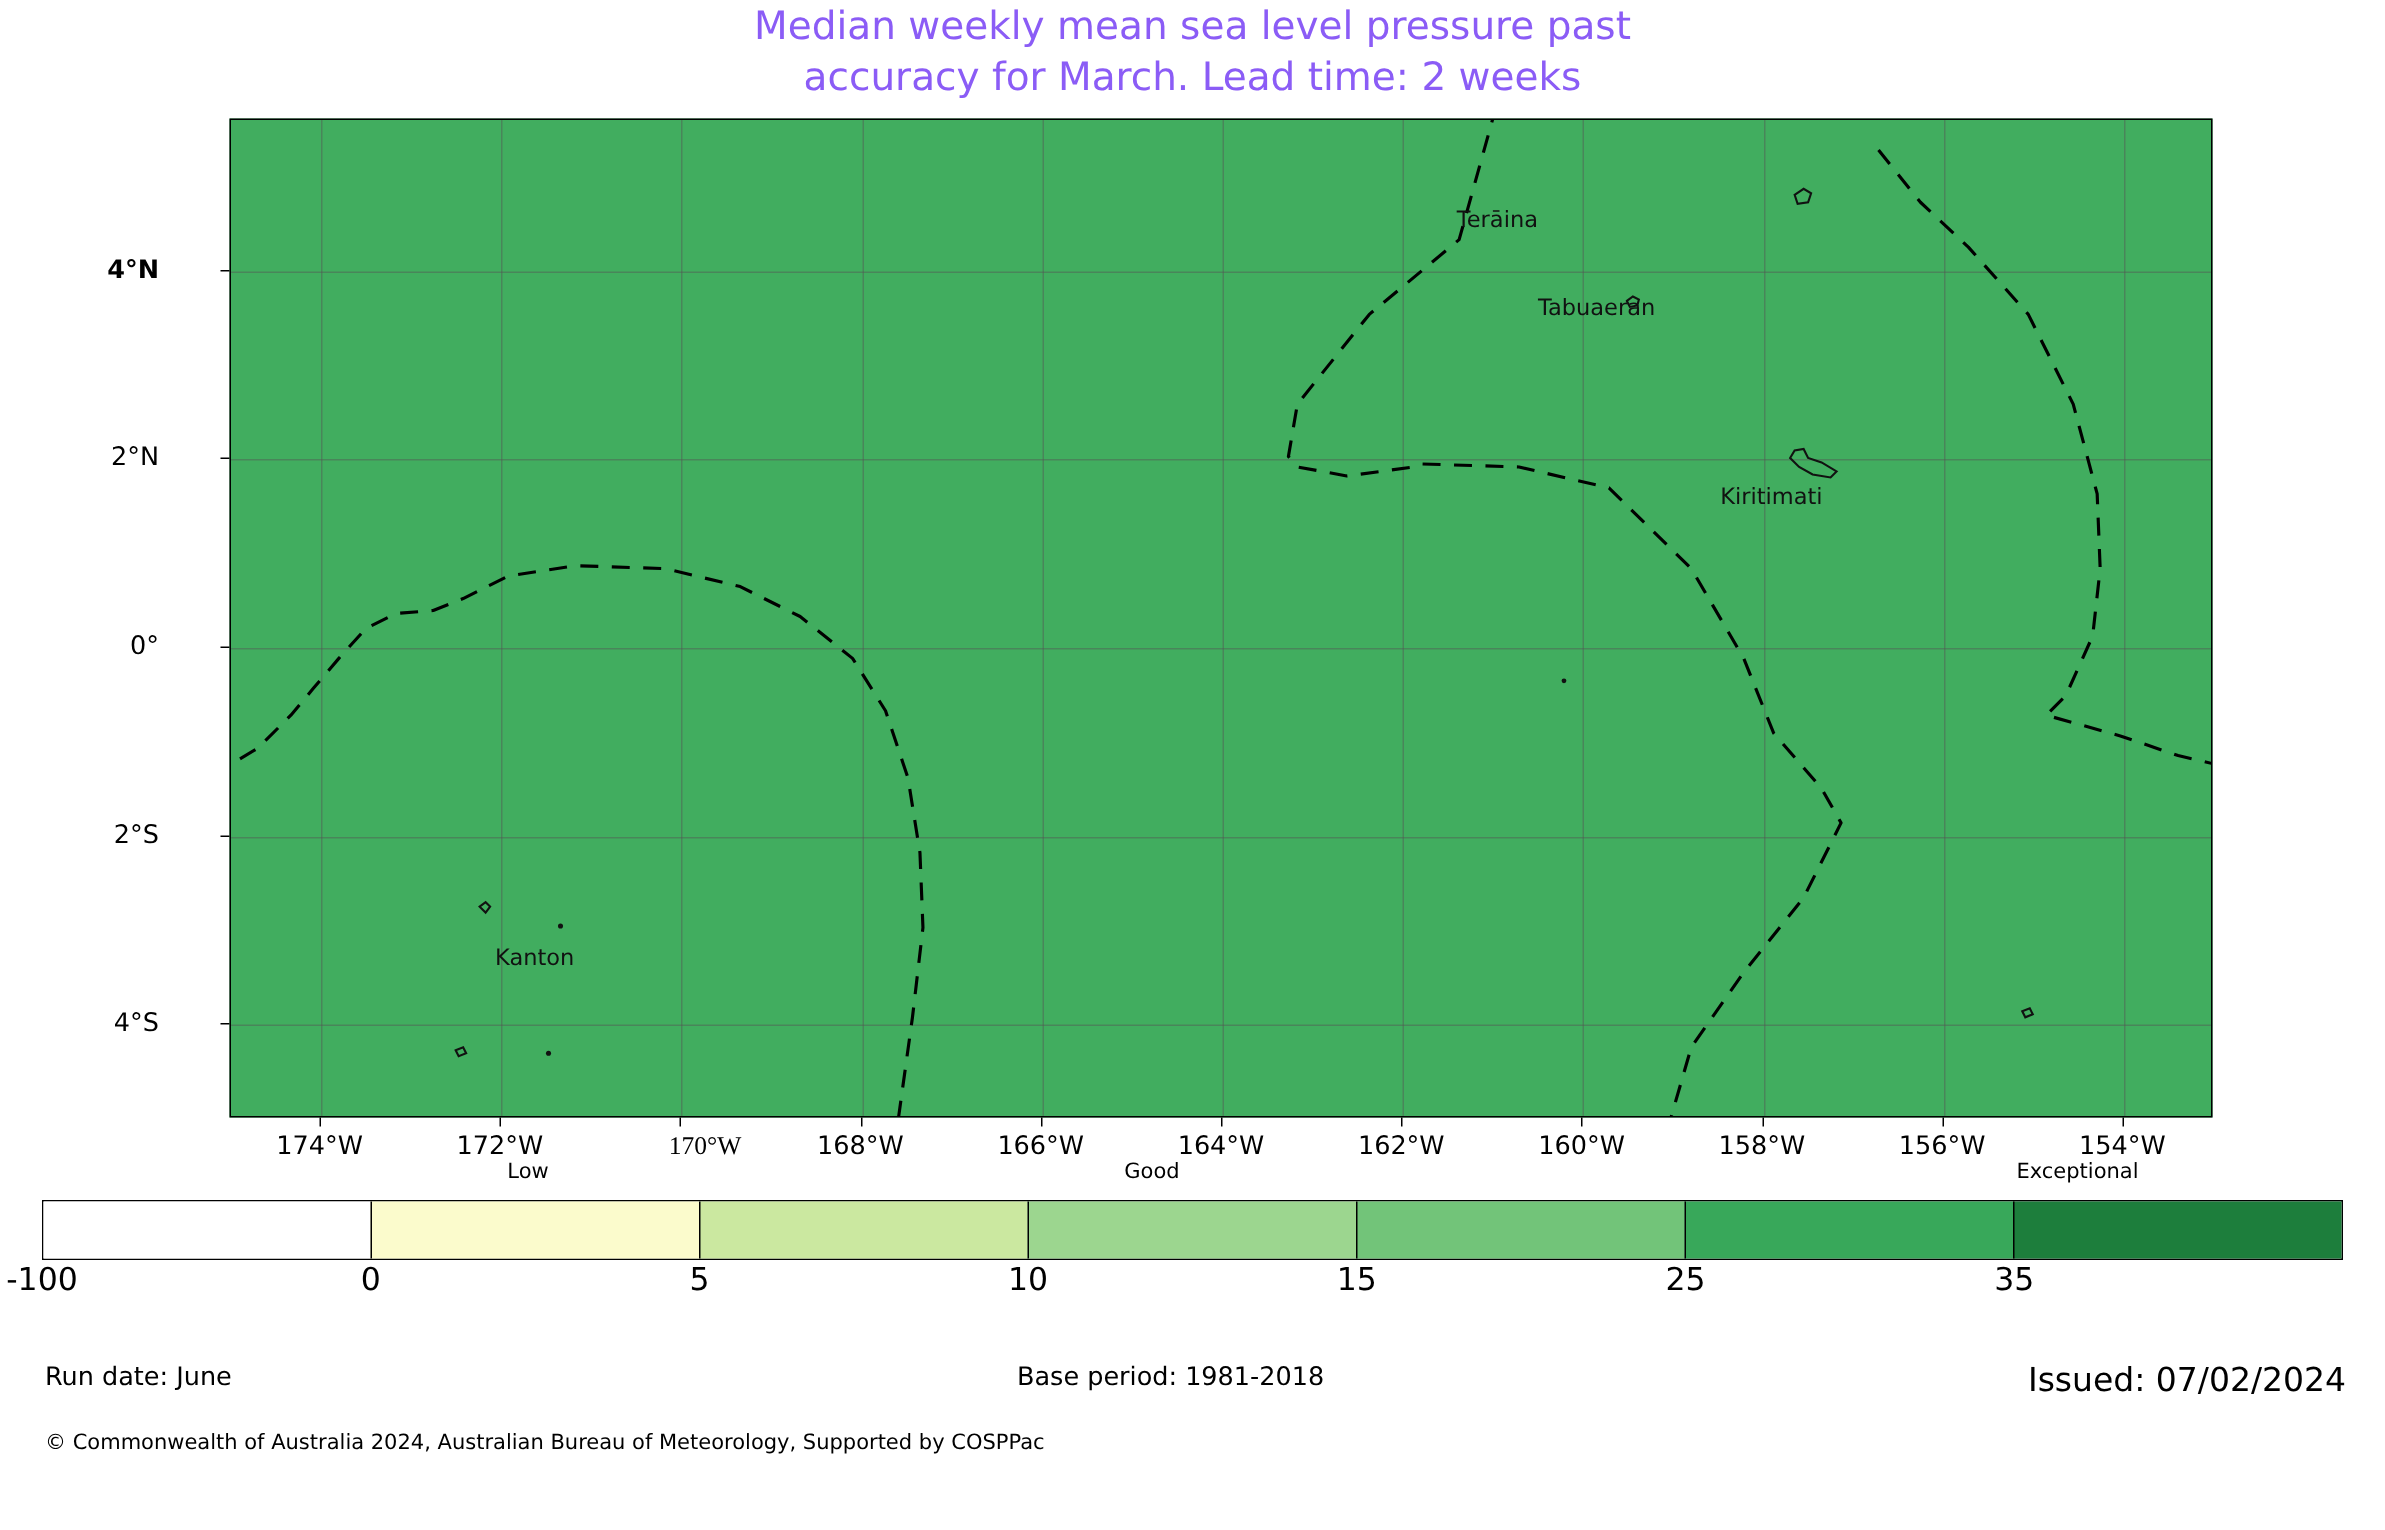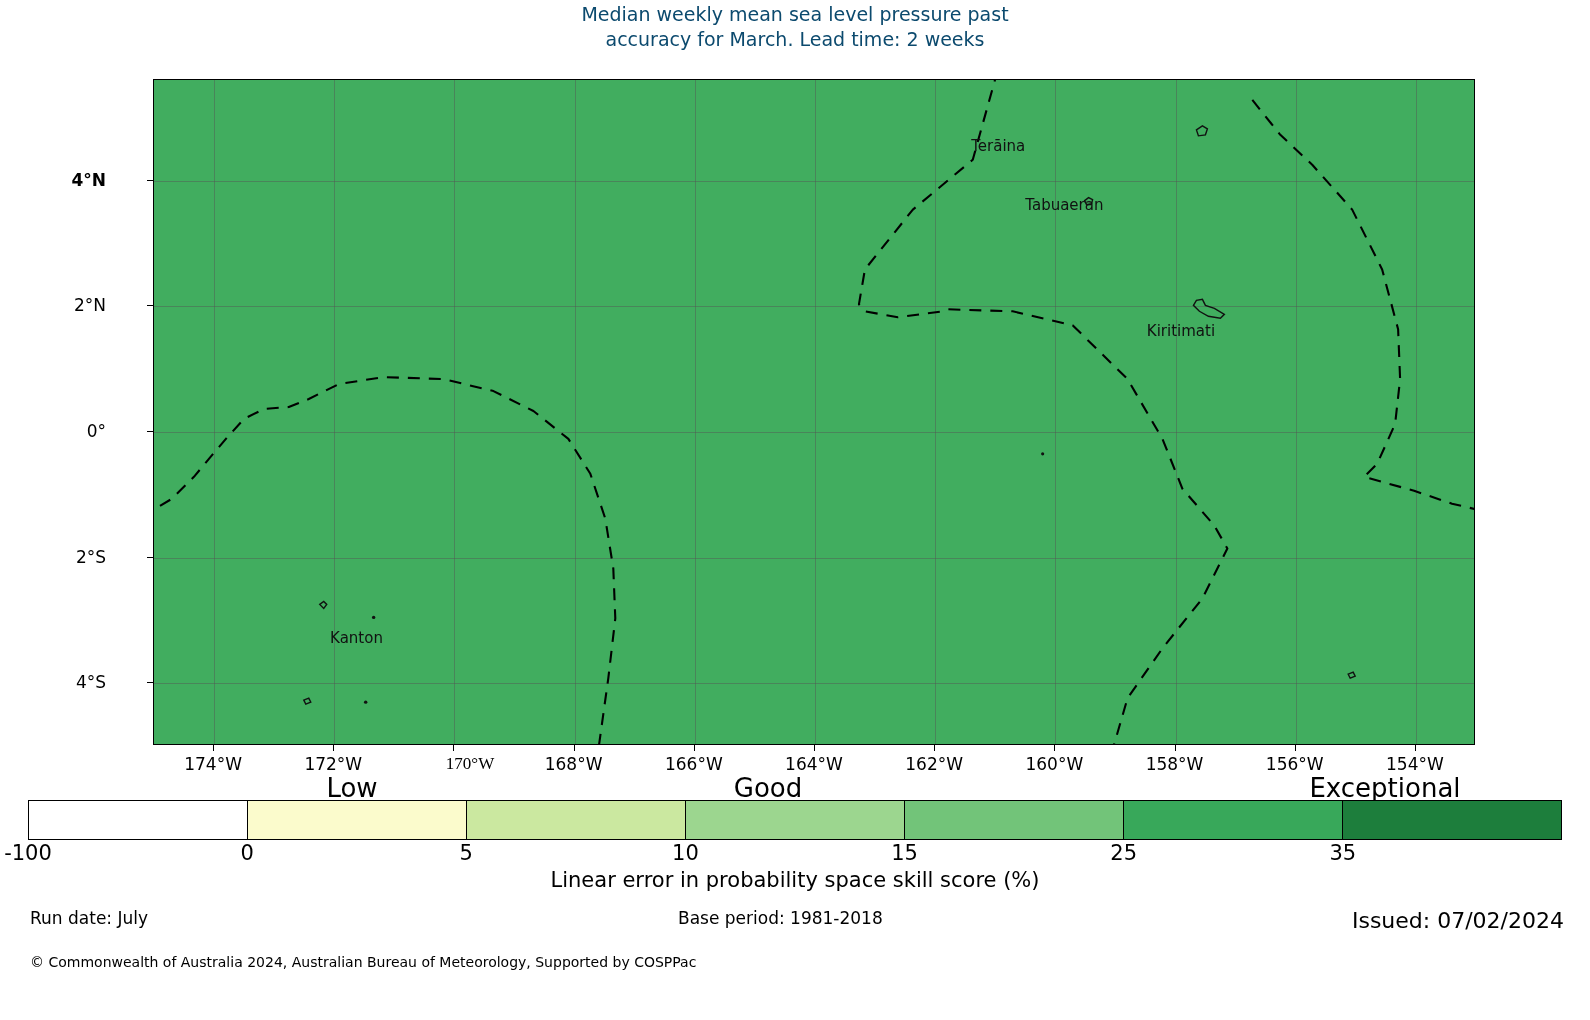--- a/index.html
+++ b/index.html
@@ -8,21 +8,21 @@
     width: 1590px; height: 1020px;
     background: #ffffff;
     font-family: "DejaVu Sans", "Liberation Sans", sans-serif;
     overflow: hidden;
   }
   #root { position: relative; width: 1590px; height: 1020px; background: #fff; }
 
   
   .title {
     position: absolute; left: 0; top: 2px; width: 1590px;
-    text-align: center; font-size: 19px; color: #0c4a6e; line-height: 1.30;
+    text-align: center; font-size: 26px; color: #8b5cf6; line-height: 1.30;
     white-space: pre-line;
   }
 
   
   .map-frame {
     position: absolute; left: 153px; top: 79px;
     width: 1322px; height: 666px;
     background: #41ad5f;
     border: 1px solid #000;
     overflow: hidden;
@@ -45,21 +45,21 @@
   }
   .ytick-mark { position: absolute; height: 1px; width: 6px; background: #000; }
   .xtick {
     position: absolute; top: 754px; font-size: 17px; color: #000;
     transform: translateX(-50%); white-space: nowrap;
   }
   .xtick-mark { position: absolute; width: 1px; height: 6px; background: #000; }
 
   
   .cat-label {
-    position: absolute; top: 773px; font-size: 26px; color: #000;
+    position: absolute; top: 773px; font-size: 14px; color: #000;
     transform: translateX(-50%); white-space: nowrap;
   }
 
   
   .cbar-wrap { position: absolute; left: 28px; top: 800px; width: 1534px; height: 40px; }
   .cbar { display: flex; width: 100%; height: 100%; border: 1px solid #000; }
   .cbar-seg { flex: 1 1 0; height: 100%; }
   .cbar-tick {
     position: absolute; top: 841px; font-size: 21px; color: #000;
     transform: translateX(-50%); white-space: nowrap;
@@ -204,20 +204,19 @@
   <div id="cbticks">
       <div class="cbar-tick" style="left: 28px;">-100</div>
       <div class="cbar-tick" style="left: 247.143px;">0</div>
       <div class="cbar-tick" style="left: 466.286px;">5</div>
       <div class="cbar-tick" style="left: 685.429px;">10</div>
       <div class="cbar-tick" style="left: 904.571px;">15</div>
       <div class="cbar-tick" style="left: 1123.71px;">25</div>
       <div class="cbar-tick" style="left: 1342.86px;">35</div>
       <div class="cbar-tick" style="left: 1618px;">100</div>
     </div>
-  <div class="cbar-xlabel">Linear error in probability space skill score (%)</div>
-
-  <div class="foot-left" style="top:908px">Run date: July</div>
+
+  <div class="foot-left" style="top:908px">Run date: June</div>
   <div class="foot-small" style="top:954px">© Commonwealth of Australia 2024, Australian Bureau of Meteorology, Supported by COSPPac</div>
   <div class="foot-mid" style="top:908px">Base period: 1981-2018</div>
   <div class="foot-right" style="top:908px">Issued: 07/02/2024</div>
 
 </div>
 
 </body></html>

